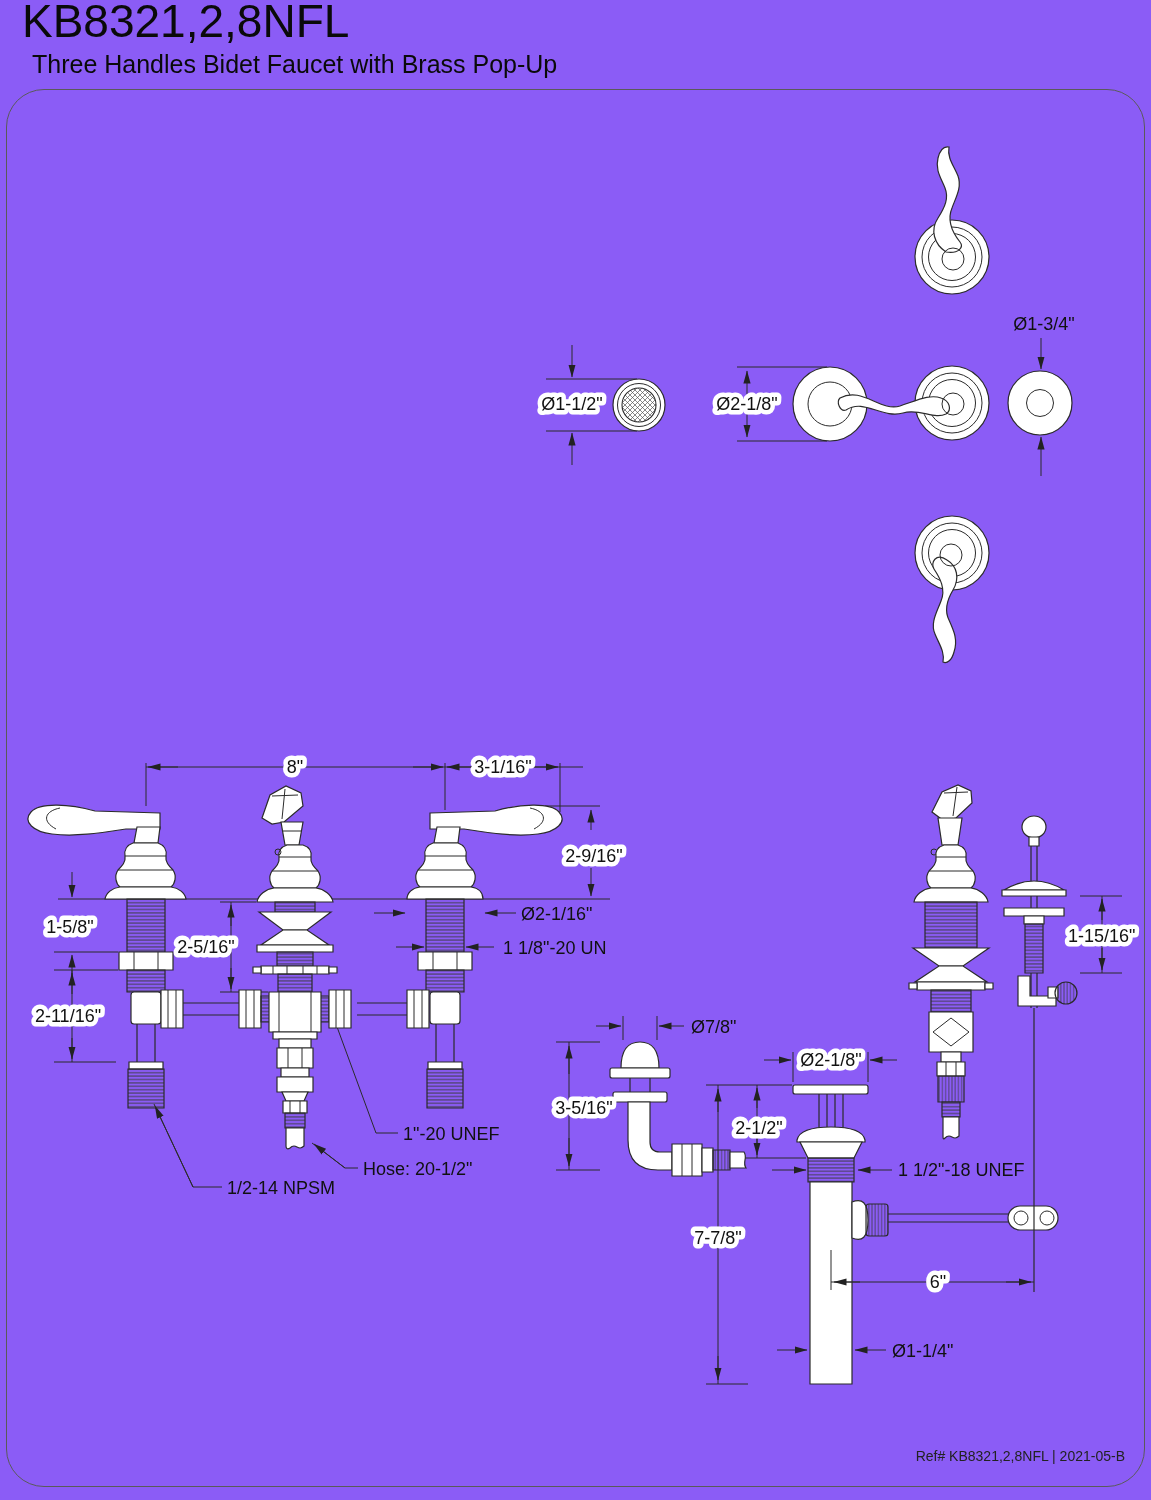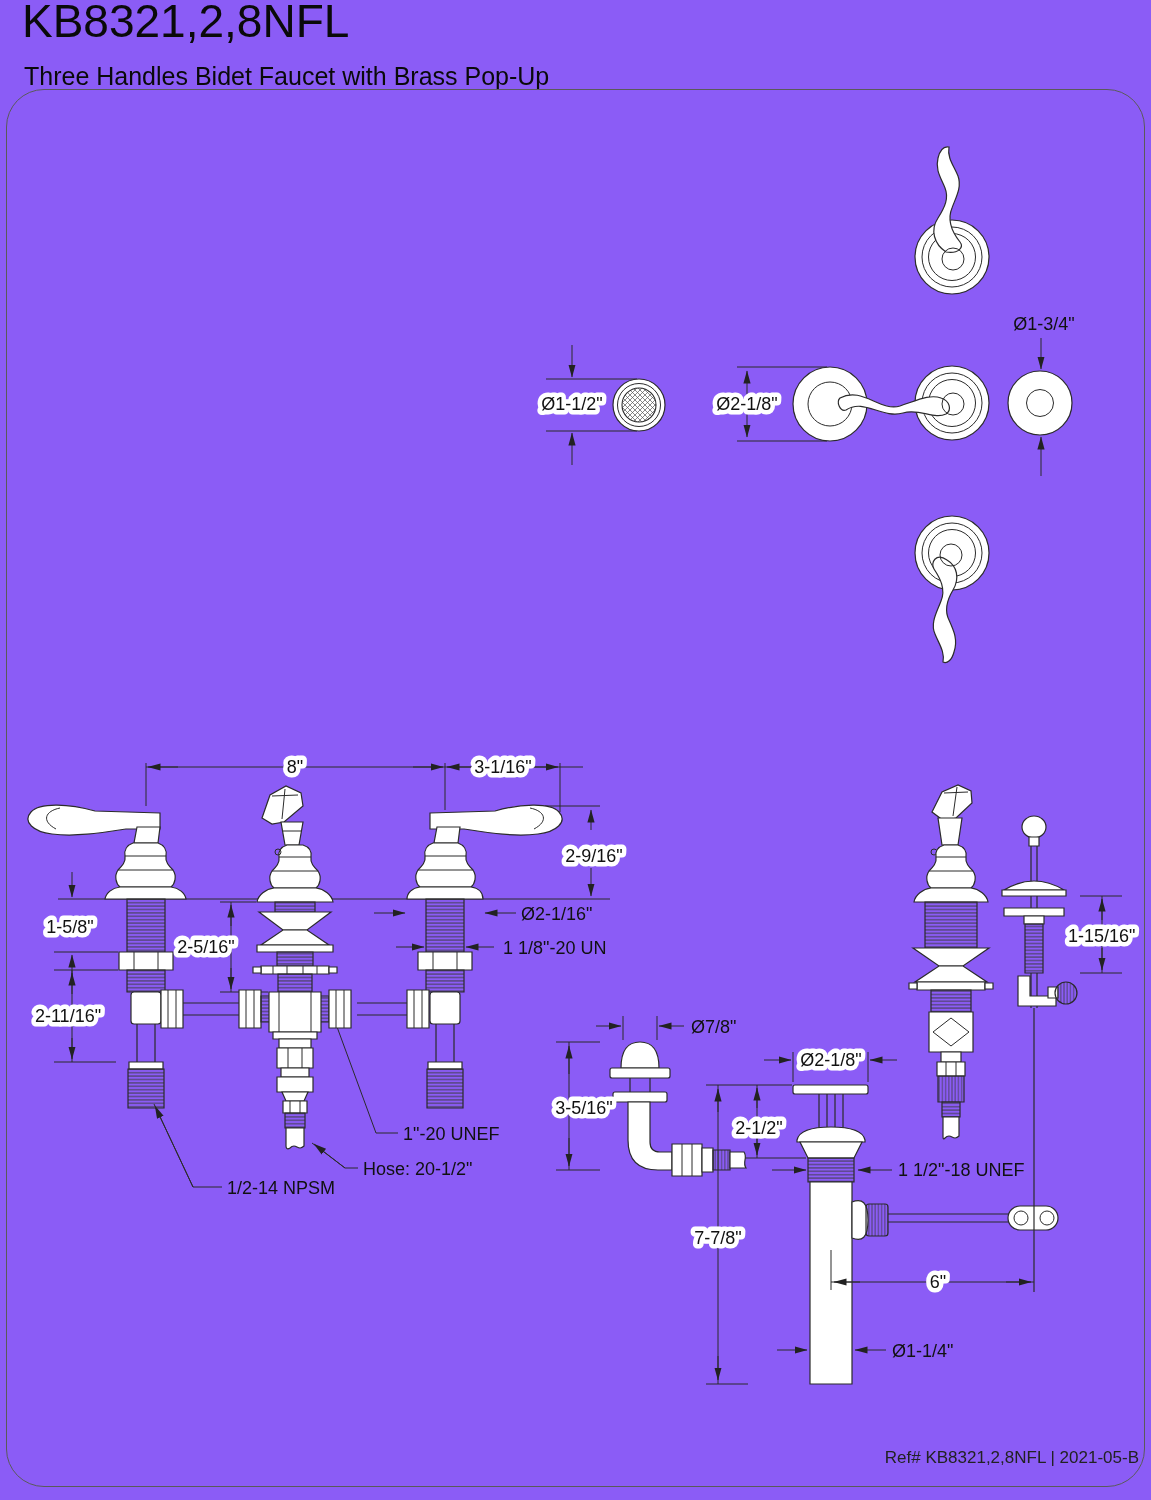--- a/index.html
+++ b/index.html
@@ -1,20 +1,20 @@
 <!DOCTYPE html>
 <html><head>
 <meta charset="utf-8">
 <style>
   html,body{margin:0;padding:0;background:#fff;}
   #page{position:relative;width:1151px;height:1500px;background:#8b5cf6;overflow:hidden;
         font-family:"Liberation Sans",sans-serif;color:#111;}
   #title{position:absolute;left:22px;top:-4px;font-size:46px;line-height:1.1;color:#0a0a0a;}
-  #subtitle{position:absolute;left:24px;top:50px;font-size:25px;color:#0a0a0a;margin-top:12px;}
-  #footer{position:absolute;right:12px;top:1448px;font-size:17px;color:#222;}
+  #subtitle{position:absolute;left:32px;top:50px;font-size:25px;color:#0a0a0a;}
+  #footer{position:absolute;right:26px;top:1448px;font-size:14px;color:#222;}
   #frame{position:absolute;left:6px;top:89px;width:1137px;height:1396px;
          border:1.6px solid #5a5a5a;border-radius:38px;}
   svg{position:absolute;left:0;top:0;}
   svg *{vector-effect:non-scaling-stroke;}
   .ln{stroke:#2b2b2b;stroke-width:1.2;fill:none;}
   .thin{stroke:#2b2b2b;stroke-width:1;fill:none;}
   .part{stroke:#2b2b2b;stroke-width:1.2;fill:#ffffff;}
   .pthread{stroke:#2b2b2b;stroke-width:1.2;fill:url(#th);}
   .pknurl{stroke:#2b2b2b;stroke-width:1.2;fill:url(#kn);}
   .dim{font-family:"Liberation Sans",sans-serif;font-size:18px;fill:#111;stroke:none;}

